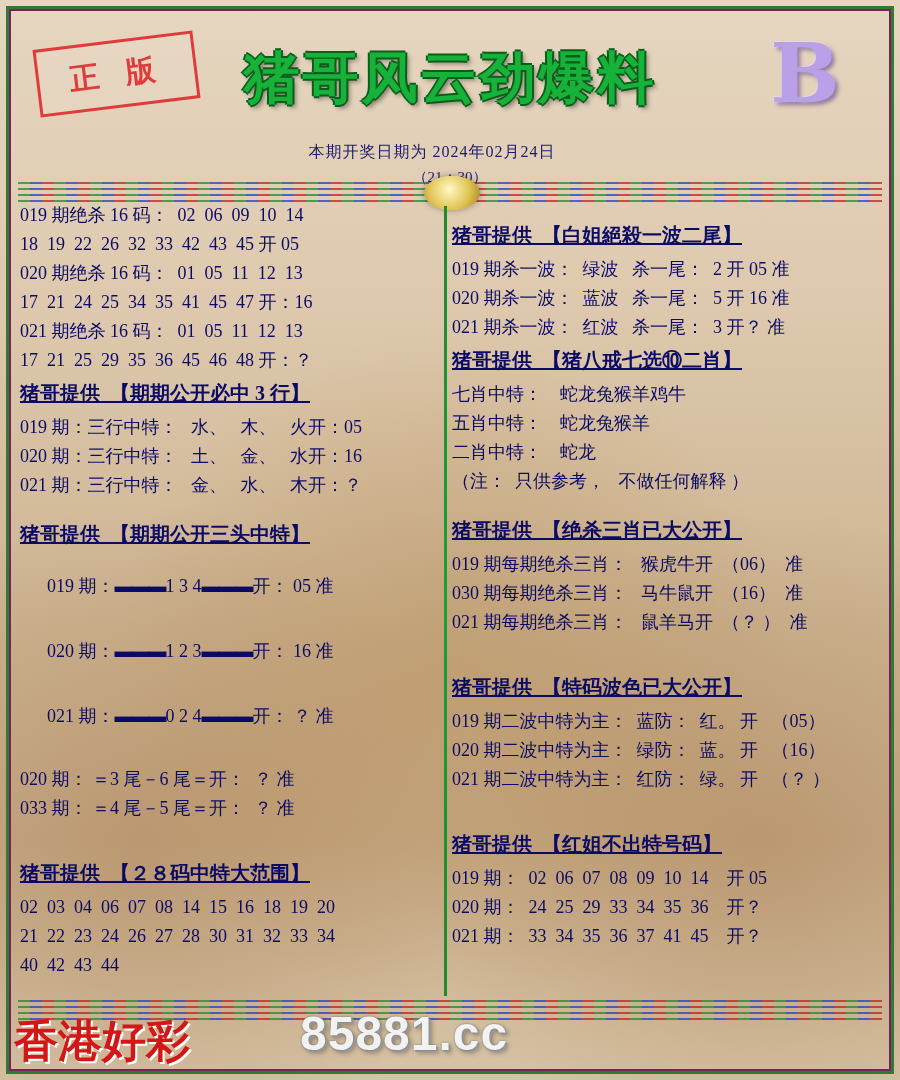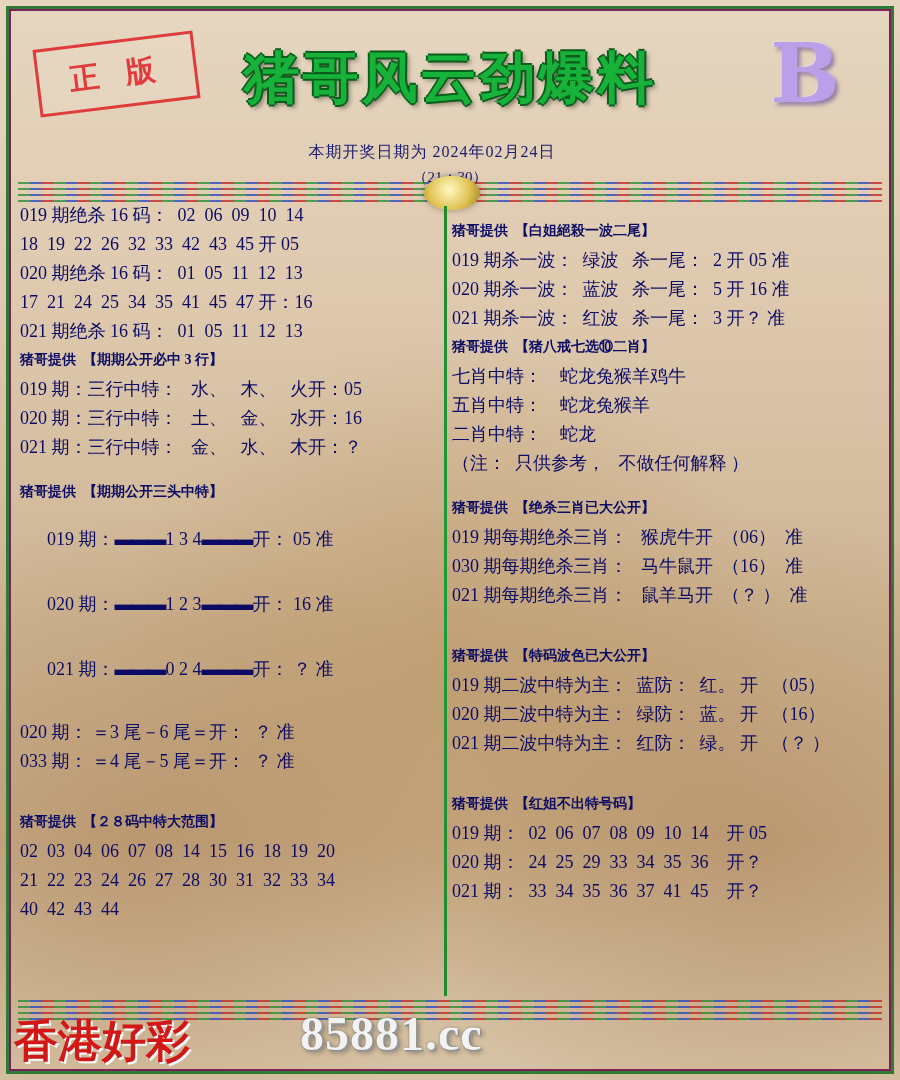--- a/index.html
+++ b/index.html
@@ -80,39 +80,39 @@
   .colR{left:452px;width:430px;}
   .divider{
     position:absolute;left:444px;top:206px;width:3px;height:790px;
     background:linear-gradient(180deg,#1f8a2e,#19a038,#1f8a2e);
   }
   .line{
     font-size:18px;color:#0b0b66;line-height:1.0;white-space:pre;
     margin:0 0 11px 0;letter-spacing:0px;
   }
   .hdr{
-    font-size:14px;color:#0b0b66;font-weight:bold;margin:0 0 11px 0;white-space:pre;
+    font-size:20px;color:#0b0b66;font-weight:bold;margin:0 0 11px 0;white-space:pre;text-decoration:underline;
   }
   .gap{height:16px;}
   .bars{
     letter-spacing:-1px;
   }
   
   .footer-brand{
     position:absolute;left:14px;top:1012px;
     font-size:44px;font-weight:bold;color:#d31616;
     text-shadow:2px 2px 0 #fff;
     font-family:"DejaVu Sans",sans-serif;
   }
   .footer-site{
     position:absolute;left:300px;top:1006px;
     font-size:48px;font-weight:bold;
     color:#f2f2f2;
     text-shadow:0 0 2px #6a6a6a,2px 2px 0 #9a9a9a,3px 3px 5px rgba(0,0,0,.35);
-    font-family:Liberation Serif, serif;
+    font-family:Liberation Sans, sans-serif;
     letter-spacing:1px;
     text-align:right;
   }
   .watermark{
     position:absolute;left:240px;top:1082px;width:620px;
     font-size:38px;font-weight:normal;color:rgba(50,30,10,.45);
     font-family:"DejaVu Serif",serif;letter-spacing:4px;
     pointer-events:none;
   }
 </style>
@@ -131,20 +131,21 @@
   <div class="wave top"></div>
   <div class="medal"></div>
   <div class="divider"></div>
 
   <div class="col colL">
     <div class="line">019 期绝杀 16 码：  02  06  09  10  14</div>
     <div class="line">18  19  22  26  32  33  42  43  45 开 05</div>
     <div class="line">020 期绝杀 16 码：  01  05  11  12  13</div>
     <div class="line">17  21  24  25  34  35  41  45  47 开：16</div>
     <div class="line">021 期绝杀 16 码：  01  05  11  12  13</div>
+    <div class="line">17  21  25  29  35  36  45  46  48 开：？</div>
 
     <div class="hdr">猪哥提供  【期期公开必中 3 行】</div>
     <div class="line">019 期：三行中特：   水、   木、   火开：05</div>
     <div class="line">020 期：三行中特：   土、   金、   水开：16</div>
     <div class="line">021 期：三行中特：   金、   水、   木开：？</div>
 
     <div class="gap"></div>
     <div class="hdr">猪哥提供  【期期公开三头中特】</div>
     <div class="line">
       <span>019 期：</span><span class="bars">▬▬▬</span><span>1 3 4</span><span class="bars">▬▬▬</span><span>开： 05 准</span>

